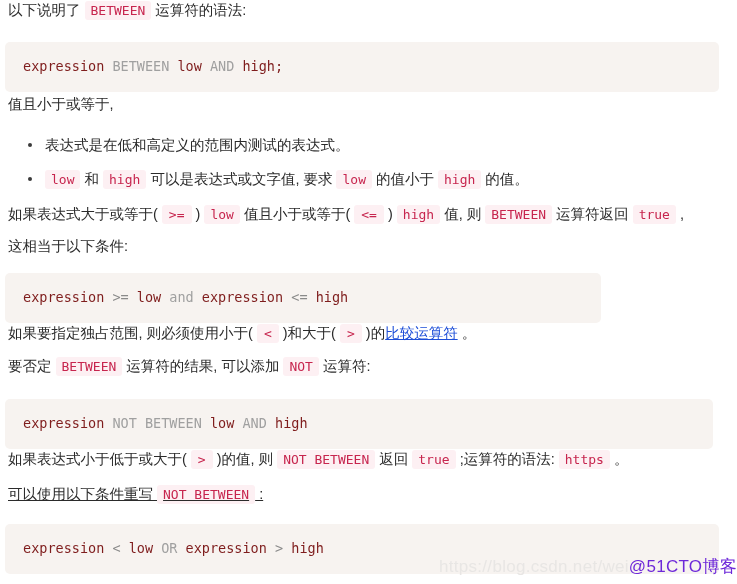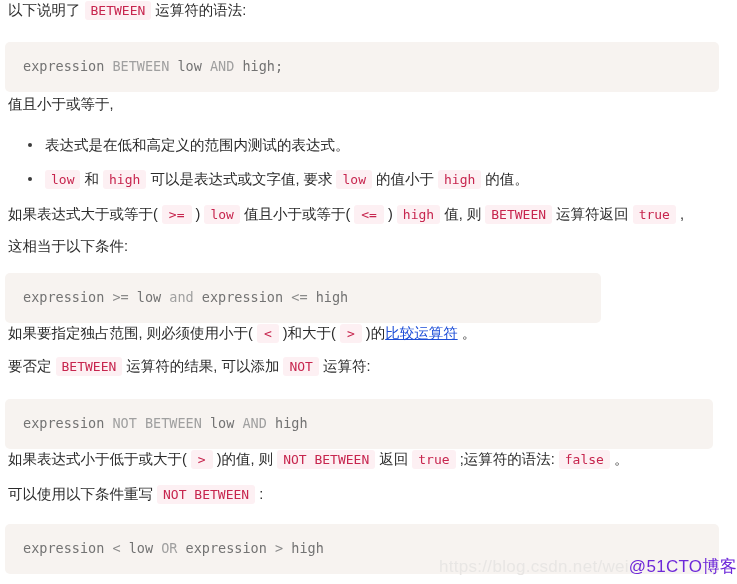--- a/index.html
+++ b/index.html
@@ -52,21 +52,21 @@
   }
   pre.cb .cbline {
     padding: 0 18px;
     white-space: pre;
     position: absolute;
     left: 0;
     top: 50%;
     transform: translateY(-50%);
   }
   .tok-kw { color: #a0a0a0; }
-  .tok-pl { color: #737373; }
+  .tok-pl { color: #7f1d1d; }
   .tok-op { color: #8a8a8a; }
 
   ul.bullets {
     margin: 0;
     padding: 0 8px 0 8px;
     list-style: none;
   }
   ul.bullets li {
     position: relative;
     padding-left: 37px;
@@ -124,23 +124,23 @@
   <pre class="cb" style="position:absolute;left:5px;top:273px;width:596px;height:50px;">    <span class="cbline"><span class="tok-pl">expression </span><span class="tok-op">&gt;=</span><span class="tok-pl"> low </span><span class="tok-kw">and</span><span class="tok-pl"> expression </span><span class="tok-op">&lt;=</span><span class="tok-pl"> high</span></span>
   </pre>
 
   <p class="para" style="position:absolute;left:0;top:323px;width:737px;"><span>如果要指定独占范围, 则必须使用小于( </span><code class="ic op">&lt;</code><span> )和大于( </span><code class="ic op">&gt;</code><span> )的</span><a class="lnk" href="#">比较运算符</a><span> 。</span></p>
 
   <p class="para" style="position:absolute;left:0;top:356px;width:737px;"><span>要否定 </span><code class="ic">BETWEEN</code><span> 运算符的结果, 可以添加 </span><code class="ic">NOT</code><span> 运算符:</span></p>
 
   <pre class="cb" style="position:absolute;left:5px;top:399px;width:708px;height:50px;">    <span class="cbline"><span class="tok-pl">expression </span><span class="tok-kw">NOT</span><span class="tok-pl"> </span><span class="tok-kw">BETWEEN</span><span class="tok-pl"> low </span><span class="tok-kw">AND</span><span class="tok-pl"> high</span></span>
   </pre>
 
-  <p class="para" style="position:absolute;left:0;top:449px;width:737px;"><span>如果表达式小于低于或大于( </span><code class="ic op">&gt;</code><span> )的值, 则 </span><code class="ic">NOT BETWEEN</code><span> 返回 </span><code class="ic">true</code><span> ;运算符的语法: </span><code class="ic">false</code><span> 。</span></p>
+  <p class="para" style="position:absolute;left:0;top:449px;width:737px;"><span>如果表达式小于低于或大于( </span><code class="ic op">&gt;</code><span> )的值, 则 </span><code class="ic">NOT BETWEEN</code><span> 返回 </span><code class="ic">true</code><span> ;运算符的语法: </span><code class="ic">https</code><span> 。</span></p>
 
-  <p class="para" style="position:absolute;left:0;top:484px;width:737px;"><span>可以使用以下条件重写 </span><code class="ic">NOT BETWEEN</code><span> :</span></p>
+  <p class="para" style="position:absolute;left:0;top:484px;width:737px;text-decoration:underline;"><span>可以使用以下条件重写 </span><code class="ic">NOT BETWEEN</code><span> :</span></p>
 
   <pre class="cb" style="position:absolute;left:5px;top:524px;width:714px;height:50px;">    <span class="cbline"><span class="tok-pl">expression </span><span class="tok-op">&lt;</span><span class="tok-pl"> low </span><span class="tok-kw">OR</span><span class="tok-pl"> expression </span><span class="tok-op">&gt;</span><span class="tok-pl"> high</span></span>
   </pre>
 
   <div class="watermark">
     <span>https://blog.csdn.net/wei</span><span class="wm2">@51CTO博客</span>
   </div>
 
 </div>
 

